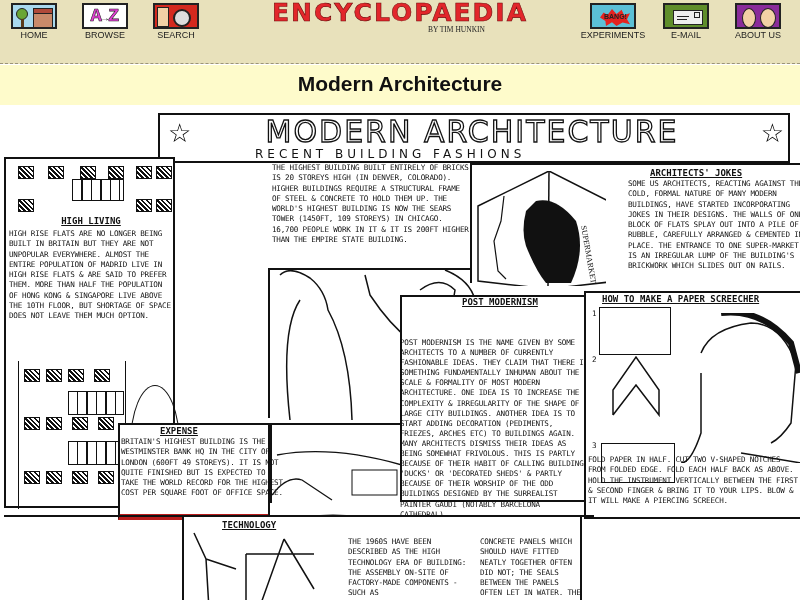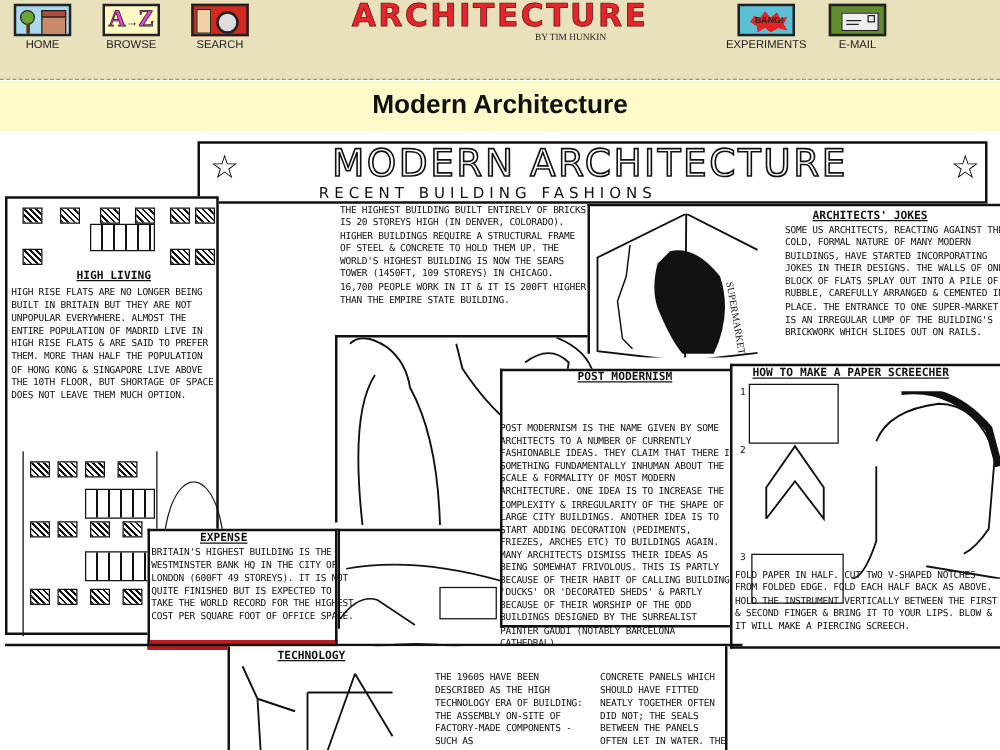--- a/index.html
+++ b/index.html
@@ -27,51 +27,58 @@
   <div class="nav" style="left:4px">
     <span class="ico" style="background:#a9d9ee">
       <span style="position:absolute;left:3px;top:3px;width:12px;height:12px;border-radius:50%;background:#6aa636;border:1px solid #222"></span>
       <span style="position:absolute;left:8px;top:14px;width:3px;height:10px;background:#5a3a1a"></span>
       <span style="position:absolute;left:20px;top:8px;width:20px;height:16px;background:#c98a6a;border:1px solid #222"></span>
       <span style="position:absolute;left:20px;top:3px;width:20px;height:6px;background:#b04a3a;border:1px solid #222"></span>
     </span>
     <span class="lbl">HOME</span>
   </div>
   <div class="nav" style="left:75px">
-    <span class="ico" style="background:#fef9c3;font-weight:bold;font-size:19px;line-height:22px;color:#e43fd6;font-family:Liberation Serif, serif;-webkit-text-stroke:.6px #222">A<span style="font-size:10px;color:#222;-webkit-text-stroke:0">→</span>Z</span>
+    <span class="ico" style="background:#ffffff;font-weight:bold;font-size:19px;line-height:22px;color:#e43fd6;font-family:Liberation Mono, monospace;-webkit-text-stroke:.6px #222">A<span style="font-size:10px;color:#222;-webkit-text-stroke:0">→</span>Z</span>
     <span class="lbl">BROWSE</span>
   </div>
   <div class="nav" style="left:146px">
     <span class="ico" style="background:#d4291e">
       <span style="position:absolute;left:2px;top:2px;width:12px;height:20px;background:#f2d1a5;border:1px solid #222"></span>
       <span style="position:absolute;left:18px;top:4px;width:18px;height:18px;border-radius:50%;background:#ddd;border:2px solid #222"></span>
     </span>
     <span class="lbl">SEARCH</span>
   </div>
 
   <div id="logo">
-    <div class="l2">ARCHITECTURE</div>
+    <div class="l2">ENCYCLOPAEDIA</div>
     <div class="l3">BY TIM HUNKIN</div>
   </div>
 
   <div class="nav" style="left:578px;width:70px">
     <span class="ico" style="background:#5bc0d6">
       <span style="position:absolute;left:8px;top:4px;width:30px;height:17px;background:#e52320;clip-path:polygon(0 50%,12% 20%,25% 35%,40% 0,55% 30%,72% 5%,80% 35%,100% 25%,90% 60%,100% 90%,75% 80%,55% 100%,40% 78%,20% 100%,18% 70%);"></span>
       <span style="position:absolute;left:12px;top:8px;font-size:7px;font-weight:bold;color:#222">BANG!</span>
     </span>
     <span class="lbl">EXPERIMENTS</span>
   </div>
   <div class="nav" style="left:656px">
     <span class="ico" style="background:#5f8d2b">
       <span style="position:absolute;left:8px;top:5px;width:30px;height:15px;background:#eee;border:1px solid #222"></span>
       <span style="position:absolute;left:29px;top:7px;width:6px;height:6px;border:1px solid #222"></span>
       <span style="position:absolute;left:12px;top:11px;width:12px;height:1px;background:#222"></span>
       <span style="position:absolute;left:12px;top:14px;width:10px;height:1px;background:#222"></span>
     </span>
     <span class="lbl">E-MAIL</span>
+  </div>
+  <div class="nav" style="left:727px;width:62px">
+    <span class="ico" style="background:#8a2c9a">
+      <span style="position:absolute;left:5px;top:3px;width:14px;height:20px;border-radius:50%;background:#f2d1a5;border:1px solid #222"></span>
+      <span style="position:absolute;left:23px;top:3px;width:16px;height:20px;border-radius:50%;background:#f2d1a5;border:1px solid #222"></span>
+    </span>
+    <span class="lbl">ABOUT US</span>
   </div>
 </div>
 
 <div id="titlebar">
   <h1>Modern Architecture</h1>
 </div>
 
 <div id="comic">
 
   <div class="box" style="left:158px;top:8px;width:632px;height:50px">
@@ -172,21 +179,21 @@
     <svg width="132" height="92">
         <circle cx="12" cy="60" r="16" fill="none" stroke="#111" stroke-width="2"></circle>
         <ellipse cx="50" cy="45" rx="7" ry="6" fill="none" stroke="#111"></ellipse>
         <ellipse cx="68" cy="45" rx="7" ry="6" fill="none" stroke="#111"></ellipse>
         <rect x="86" y="30" width="40" height="35" fill="none" stroke="#111" stroke-width="1.3"></rect>
         <path d="M0,20 Q60,0 132,20" fill="none" stroke="#111"></path>
       </svg>
     <span style="position:absolute;left:88px;top:72px;font-family:'DejaVu Sans Mono',monospace;font-size:9px;border:1.5px solid #111;padding:0 3px;letter-spacing:1px">WB 1</span>
   </div>
 
-  <div class="box" style="left:118px;top:318px;width:152px;height:97px;border-bottom:8px solid #b91c1c">
+  <div class="box" style="left:118px;top:318px;width:152px;height:97px;border-bottom:6px solid #b91c1c">
     <div class="hd" style="position:absolute;left:40px;top:1px">EXPENSE</div>
     <div class="tx" style="position:absolute;left:1px;top:12px;width:162px">Britain's highest building is the Westminster Bank HQ in the City of London (600ft 49 storeys). It is not quite finished but is expected to take the world record for the highest cost per square foot of office space.</div>
   </div>
   <div style="position:absolute;left:4px;top:410px;width:590px;height:2px;background:#111"></div>
 
   <div class="box" style="left:182px;top:412px;width:400px;height:90px;border-bottom:none;border-top:none">
     <div class="hd" style="position:absolute;left:38px;top:3px">TECHNOLOGY</div>
     <svg width="150" height="80" style="position:absolute;left:0;top:12px">
       <path d="M10,4 L22,30 L25,80 M22,30 L52,40" fill="none" stroke="#111" stroke-width="1.5"></path>
       <path d="M100,10 L75,80 M100,10 L130,60 M62,25 L62,80 M62,25 L130,25" fill="none" stroke="#111" stroke-width="1.5"></path>

